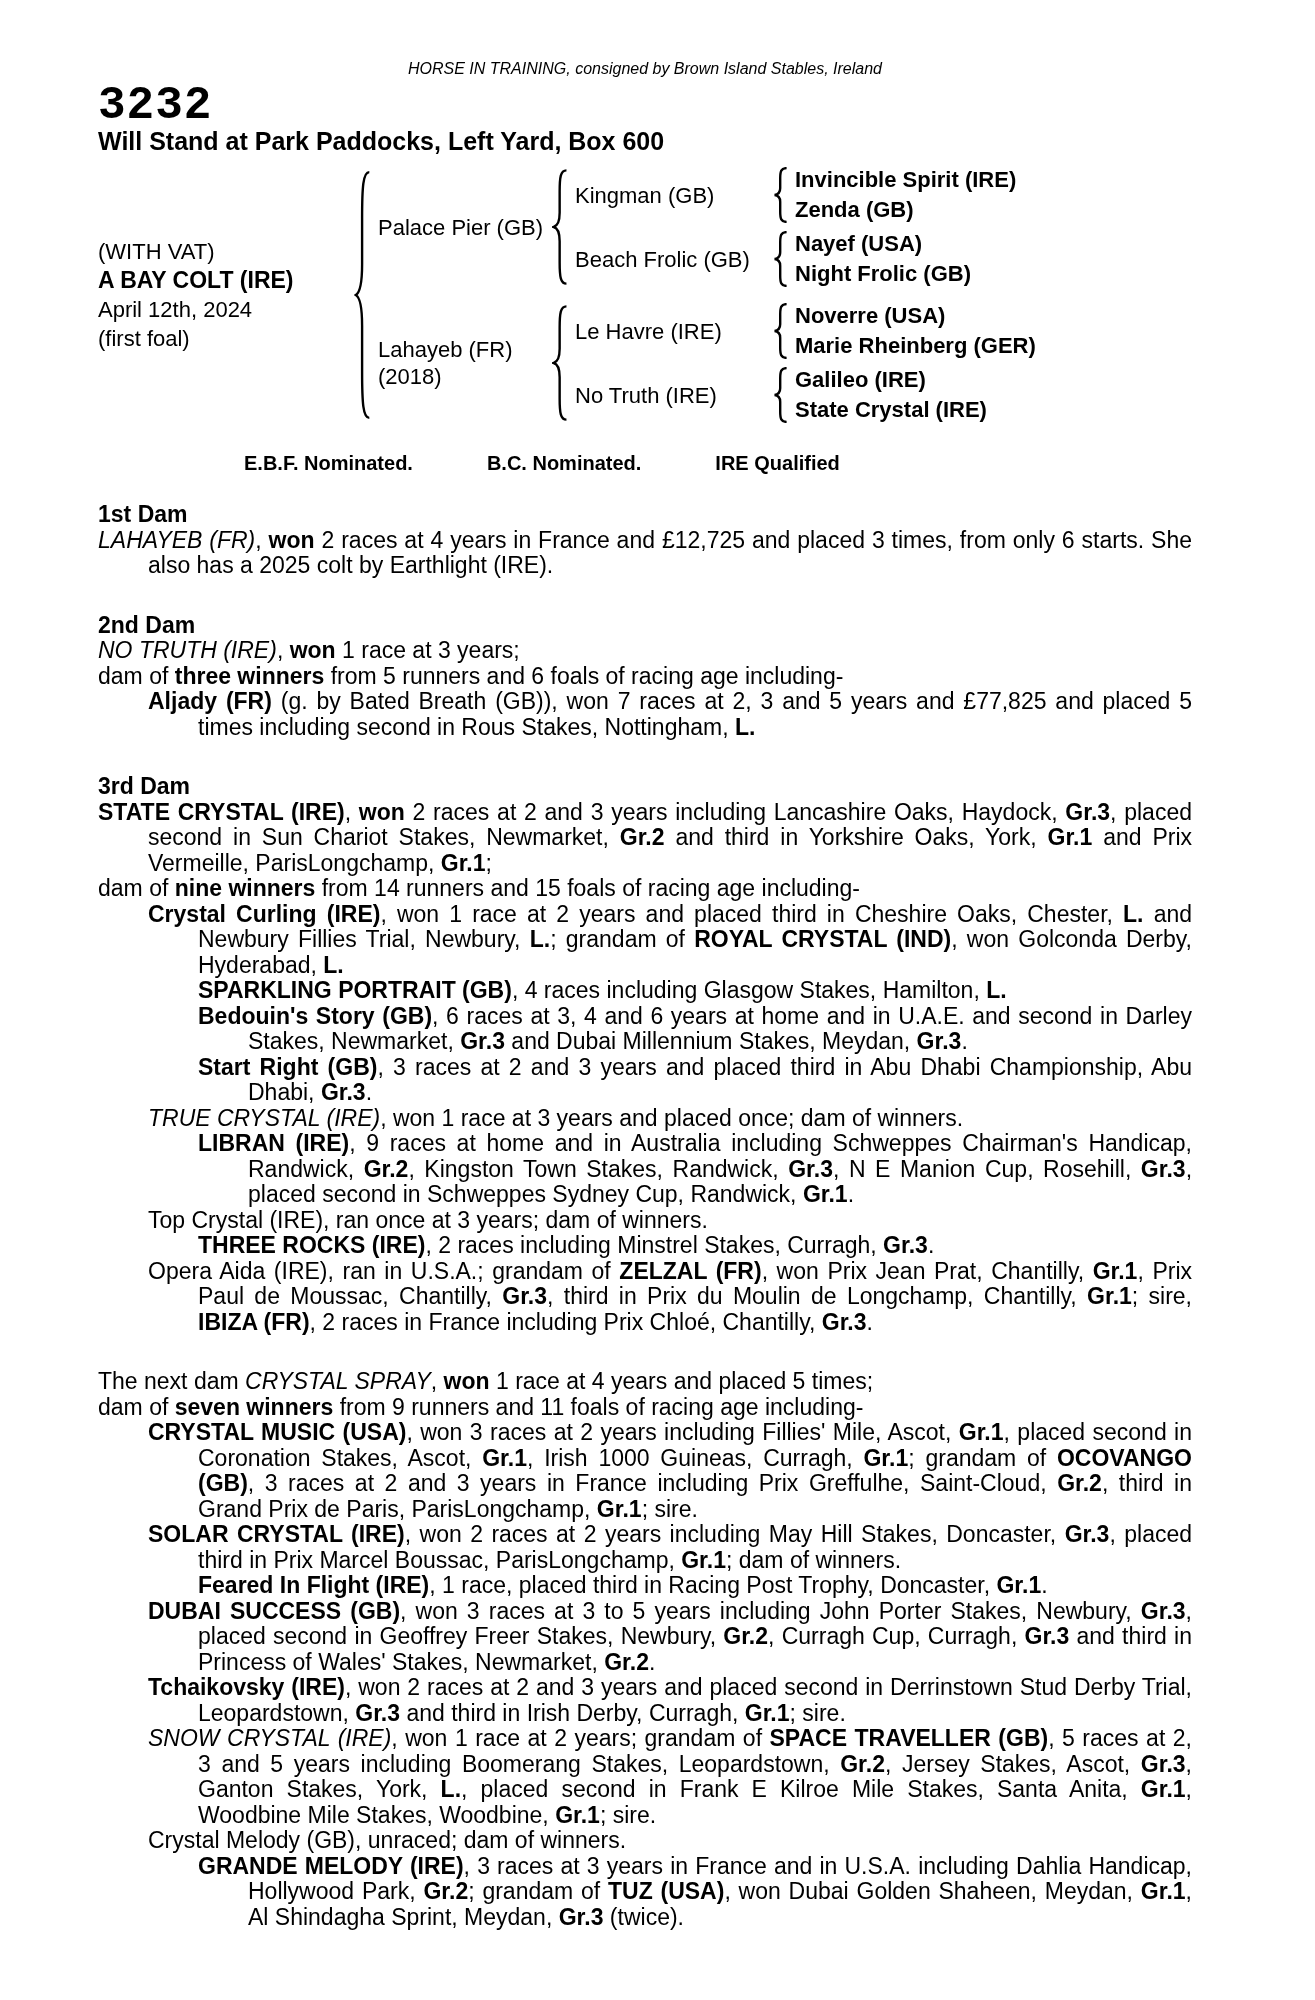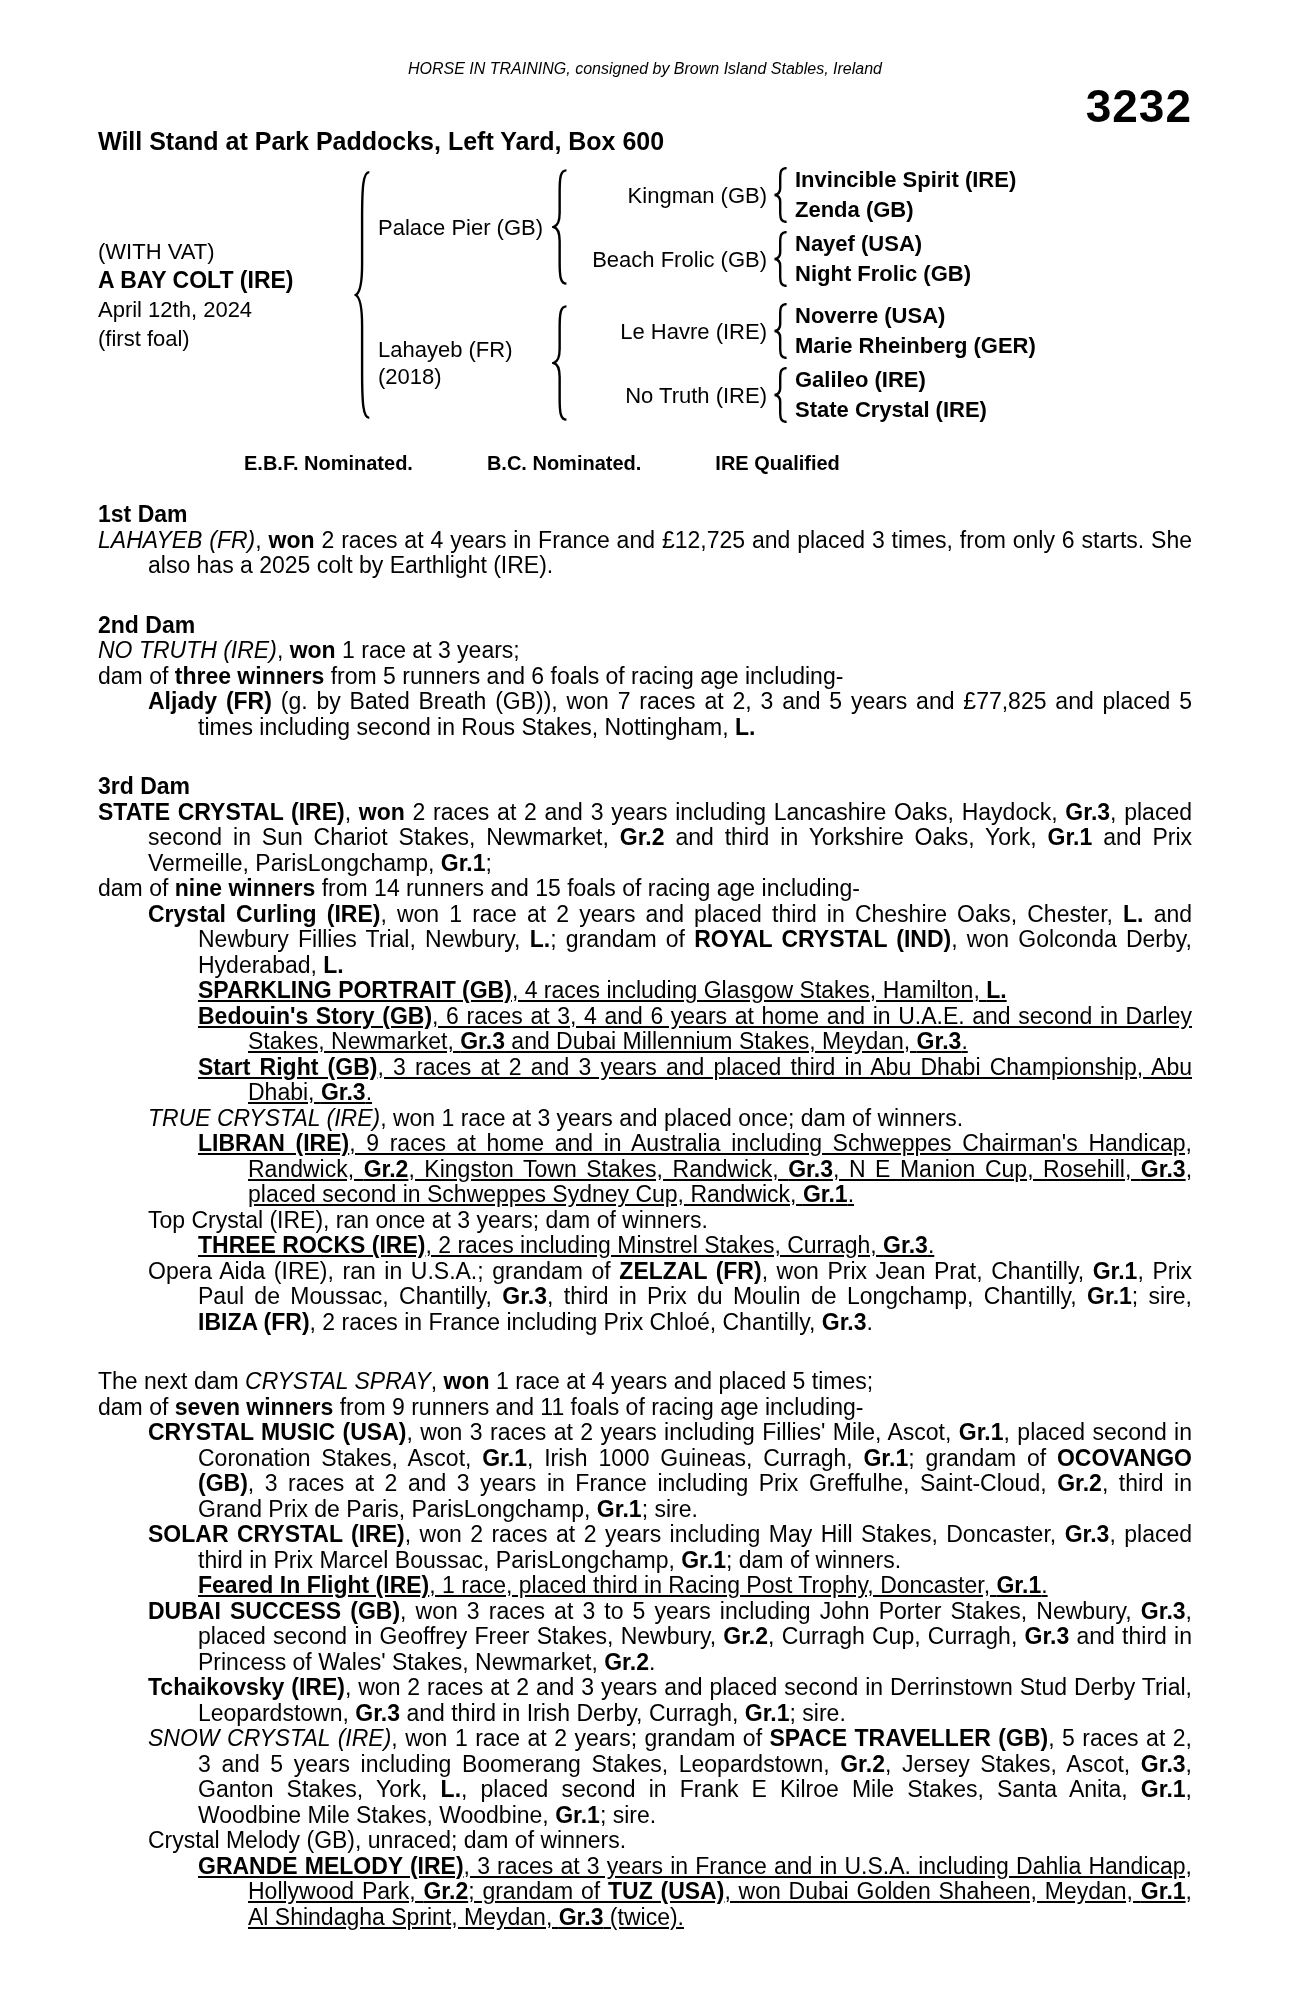--- a/index.html
+++ b/index.html
@@ -5,55 +5,55 @@
   html,body { margin:0; padding:0; background:#ffffff; }
   body {
     width:1315px; height:2000px; overflow:hidden;
     font-family:"Liberation Sans", sans-serif;
     color:#000;
   }
   .page { padding:56px 123px 0 98px; }
 
   
   .title { text-align:center; font-style:italic; font-size:16px; line-height:26px; }
-  .lot-row { display:flex; justify-content:flex-end; margin-top:2px; }
+  .lot-row { display:flex; justify-content:flex-start; margin-top:2px;font-family:Liberation Mono, monospace; }
   .lot { font-weight:700; font-size:46px; line-height:44px; letter-spacing:1px; }
   .stand { font-weight:700; font-size:25px; line-height:27px; margin-top:0; }
 
   
   .pedigree { display:flex; align-items:center; margin-top:12px; }
   .ped-subject { width:250px; font-size:22px; line-height:29px; }
   .ped-subject .subj-name { font-weight:700; font-size:23px; }
   .brace { flex:0 0 auto; margin:0 6px; }
   .brace path { stroke:#000; fill:none; stroke-width:2.4; }
   .b-big { width:18px; height:256px; }
   .b-mid { width:17px; height:118px; }
   .b-sm  { width:16px; height:56px; }
   .g1col { display:flex; flex-direction:column; gap:16px; flex:1; }
   .g1 { display:flex; align-items:center; }
   .g1name { width:168px; font-size:22px; line-height:27px; }
   .g2col { display:flex; flex-direction:column; gap:8px; flex:1; }
   .g2 { display:flex; align-items:center; }
-  .g2name { width:192px; font-size:22px; line-height:27px;text-align:right; }
+  .g2name { width:192px; font-size:22px; line-height:27px; }
   .g3pair { display:flex; flex-direction:column; gap:4px; flex:1; }
   .g3name { font-size:22px; line-height:26px; height:26px; white-space:nowrap;font-weight:bold; }
 
   
   .nominations { display:flex; gap:74px; padding-left:146px; margin-top:27px;
                  font-weight:700; font-size:20px; line-height:26px; }
 
   
   .sections { margin-top:26px; }
   .dam-section { margin-bottom:34px; }
   .dam-section:last-child { margin-bottom:0; }
   .dam-heading { font-weight:700; font-size:23px; line-height:25.5px; }
   .para { margin:0; font-size:23px; line-height:25.5px; text-align:justify; }
   .ind0 { padding-left:50px; text-indent:-50px; }
   .ind1 { margin-left:50px; padding-left:50px; text-indent:-50px; }
-  .ind2 { margin-left:100px; padding-left:50px; text-indent:-50px;text-decoration:underline; }
+  .ind2 { margin-left:100px; padding-left:50px; text-indent:-50px; }
   .b { font-weight:700; }
   .i { font-style:italic; }
 </style>
 </head>
 <body>
 
 <div class="page">
 
   <div class="title">HORSE IN TRAINING, consigned by Brown Island Stables, Ireland</div>
 

